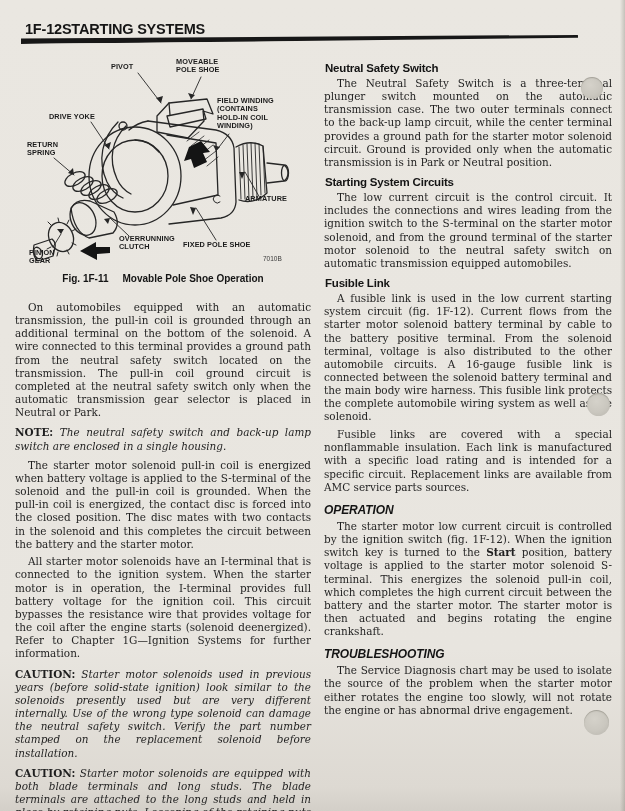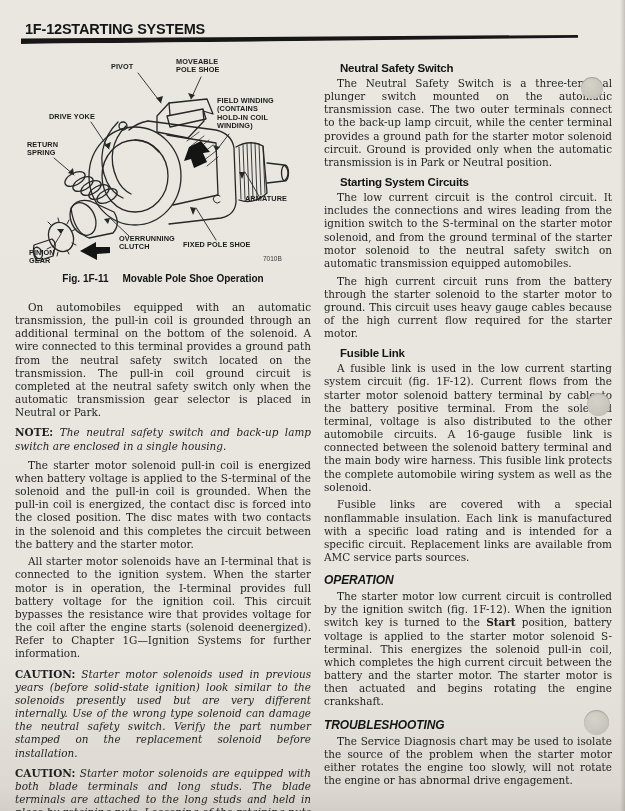--- a/index.html
+++ b/index.html
@@ -22,21 +22,21 @@
         clip-path:polygon(0 8%,100% 30%,100% 78%,0 100%);}
   
   .columns{position:absolute;left:15px;top:55px;width:597px;display:flex;gap:13px;}
   .col{width:296px;}
   .col.right{width:288px;}
   p{margin:0 0 4.5px;font-size:10.45px;line-height:1.26;text-align:justify;}
   p.ind{text-indent:13px;}
   .notepara{margin:7px 0 6px;font-style:italic;}
   .notepara b{font-style:normal;font-weight:700;}
   .h3{font-family:"Liberation Sans", sans-serif;font-weight:700;font-size:11.5px;
-      letter-spacing:-.2px;margin:7px 16px 3px;color:#141414;}
+      letter-spacing:-.2px;margin:7px 1px 3px;color:#141414;}
   .h2{font-family:"Liberation Sans", sans-serif;font-weight:700;font-size:12px;
       letter-spacing:-.1px;margin:9px 0 3px;color:#141414;font-style:italic;}
   .boldword{font-weight:700;}
   
   .figure{position:relative;width:296px;height:240px;margin-bottom:6px;}
   .fig-art{position:absolute;left:2px;top:0;}
   .fig-label{position:absolute;font-family:"Liberation Sans", sans-serif;font-weight:700;
              font-size:7.3px;line-height:1.15;letter-spacing:.1px;color:#1b1b1b;
              white-space:pre-line;}
   .fig-code{position:absolute;font-family:"Liberation Sans", sans-serif;font-size:6.5px;color:#3a3a3a;}
@@ -203,21 +203,20 @@
 
       <p class="notepara"><b>CAUTION:</b><span> Starter motor solenoids are equipped with both blade terminals and long studs. The blade terminals are attached to the long studs and held in place by retaining nuts. Loosening of the retaining nuts could cause the loss of internal connections and necessitate replacement of the solenoid.</span></p>
     </div>
 
     <div class="col right">
       <div class="h3">Neutral Safety Switch</div>
       <p class="ind">The Neutral Safety Switch is a three-terminal plunger switch mounted on the automatic transmission case. The two outer terminals connect to the back-up lamp circuit, while the center terminal provides a ground path for the starter motor solenoid circuit. Ground is provided only when the automatic transmission is in Park or Neutral position.</p>
 
       <div class="h3">Starting System Circuits</div>
       <p class="ind">The low current circuit is the control circuit. It includes the connections and wires leading from the ignition switch to the S-terminal on the starter motor solenoid, and from the ground terminal of the starter motor solenoid to the neutral safety switch on automatic transmission equipped automobiles.</p>
-      <p class="ind">The high current circuit runs from the battery through the starter solenoid to the starter motor to ground. This circuit uses heavy gauge cables because of the high current flow required for the starter motor.</p>
 
       <div class="h3">Fusible Link</div>
       <p class="ind">A fusible link is used in the low current starting system circuit (fig. 1F-12). Current flows from the starter motor solenoid battery terminal by cable to the battery positive terminal. From the solenoid terminal, voltage is also distributed to the other automobile circuits. A 16-gauge fusible link is connected between the solenoid battery terminal and the main body wire harness. This fusible link protects the complete automobile wiring system as well as the solenoid.</p>
       <p class="ind">Fusible links are covered with a special nonflammable insulation. Each link is manufactured with a specific load rating and is intended for a specific circuit. Replacement links are available from AMC service parts sources.</p>
 
       <div class="h2">OPERATION</div>
       <p class="ind"><span>The starter motor low current circuit is controlled by the ignition switch (fig. 1F-12). When the ignition switch key is turned to the </span><span class="boldword">Start</span><span> position, battery voltage is applied to the starter motor solenoid S-terminal. This energizes the solenoid pull-in coil, which completes the high current circuit between the battery and the starter motor. The starter motor is then actuated and begins rotating the engine crankshaft.</span></p>
 
       <div class="h2">TROUBLESHOOTING</div>
       <p class="ind">The Service Diagnosis chart may be used to isolate the source of the problem when the starter motor either rotates the engine too slowly, will not rotate the engine or has abnormal drive engagement.</p>

